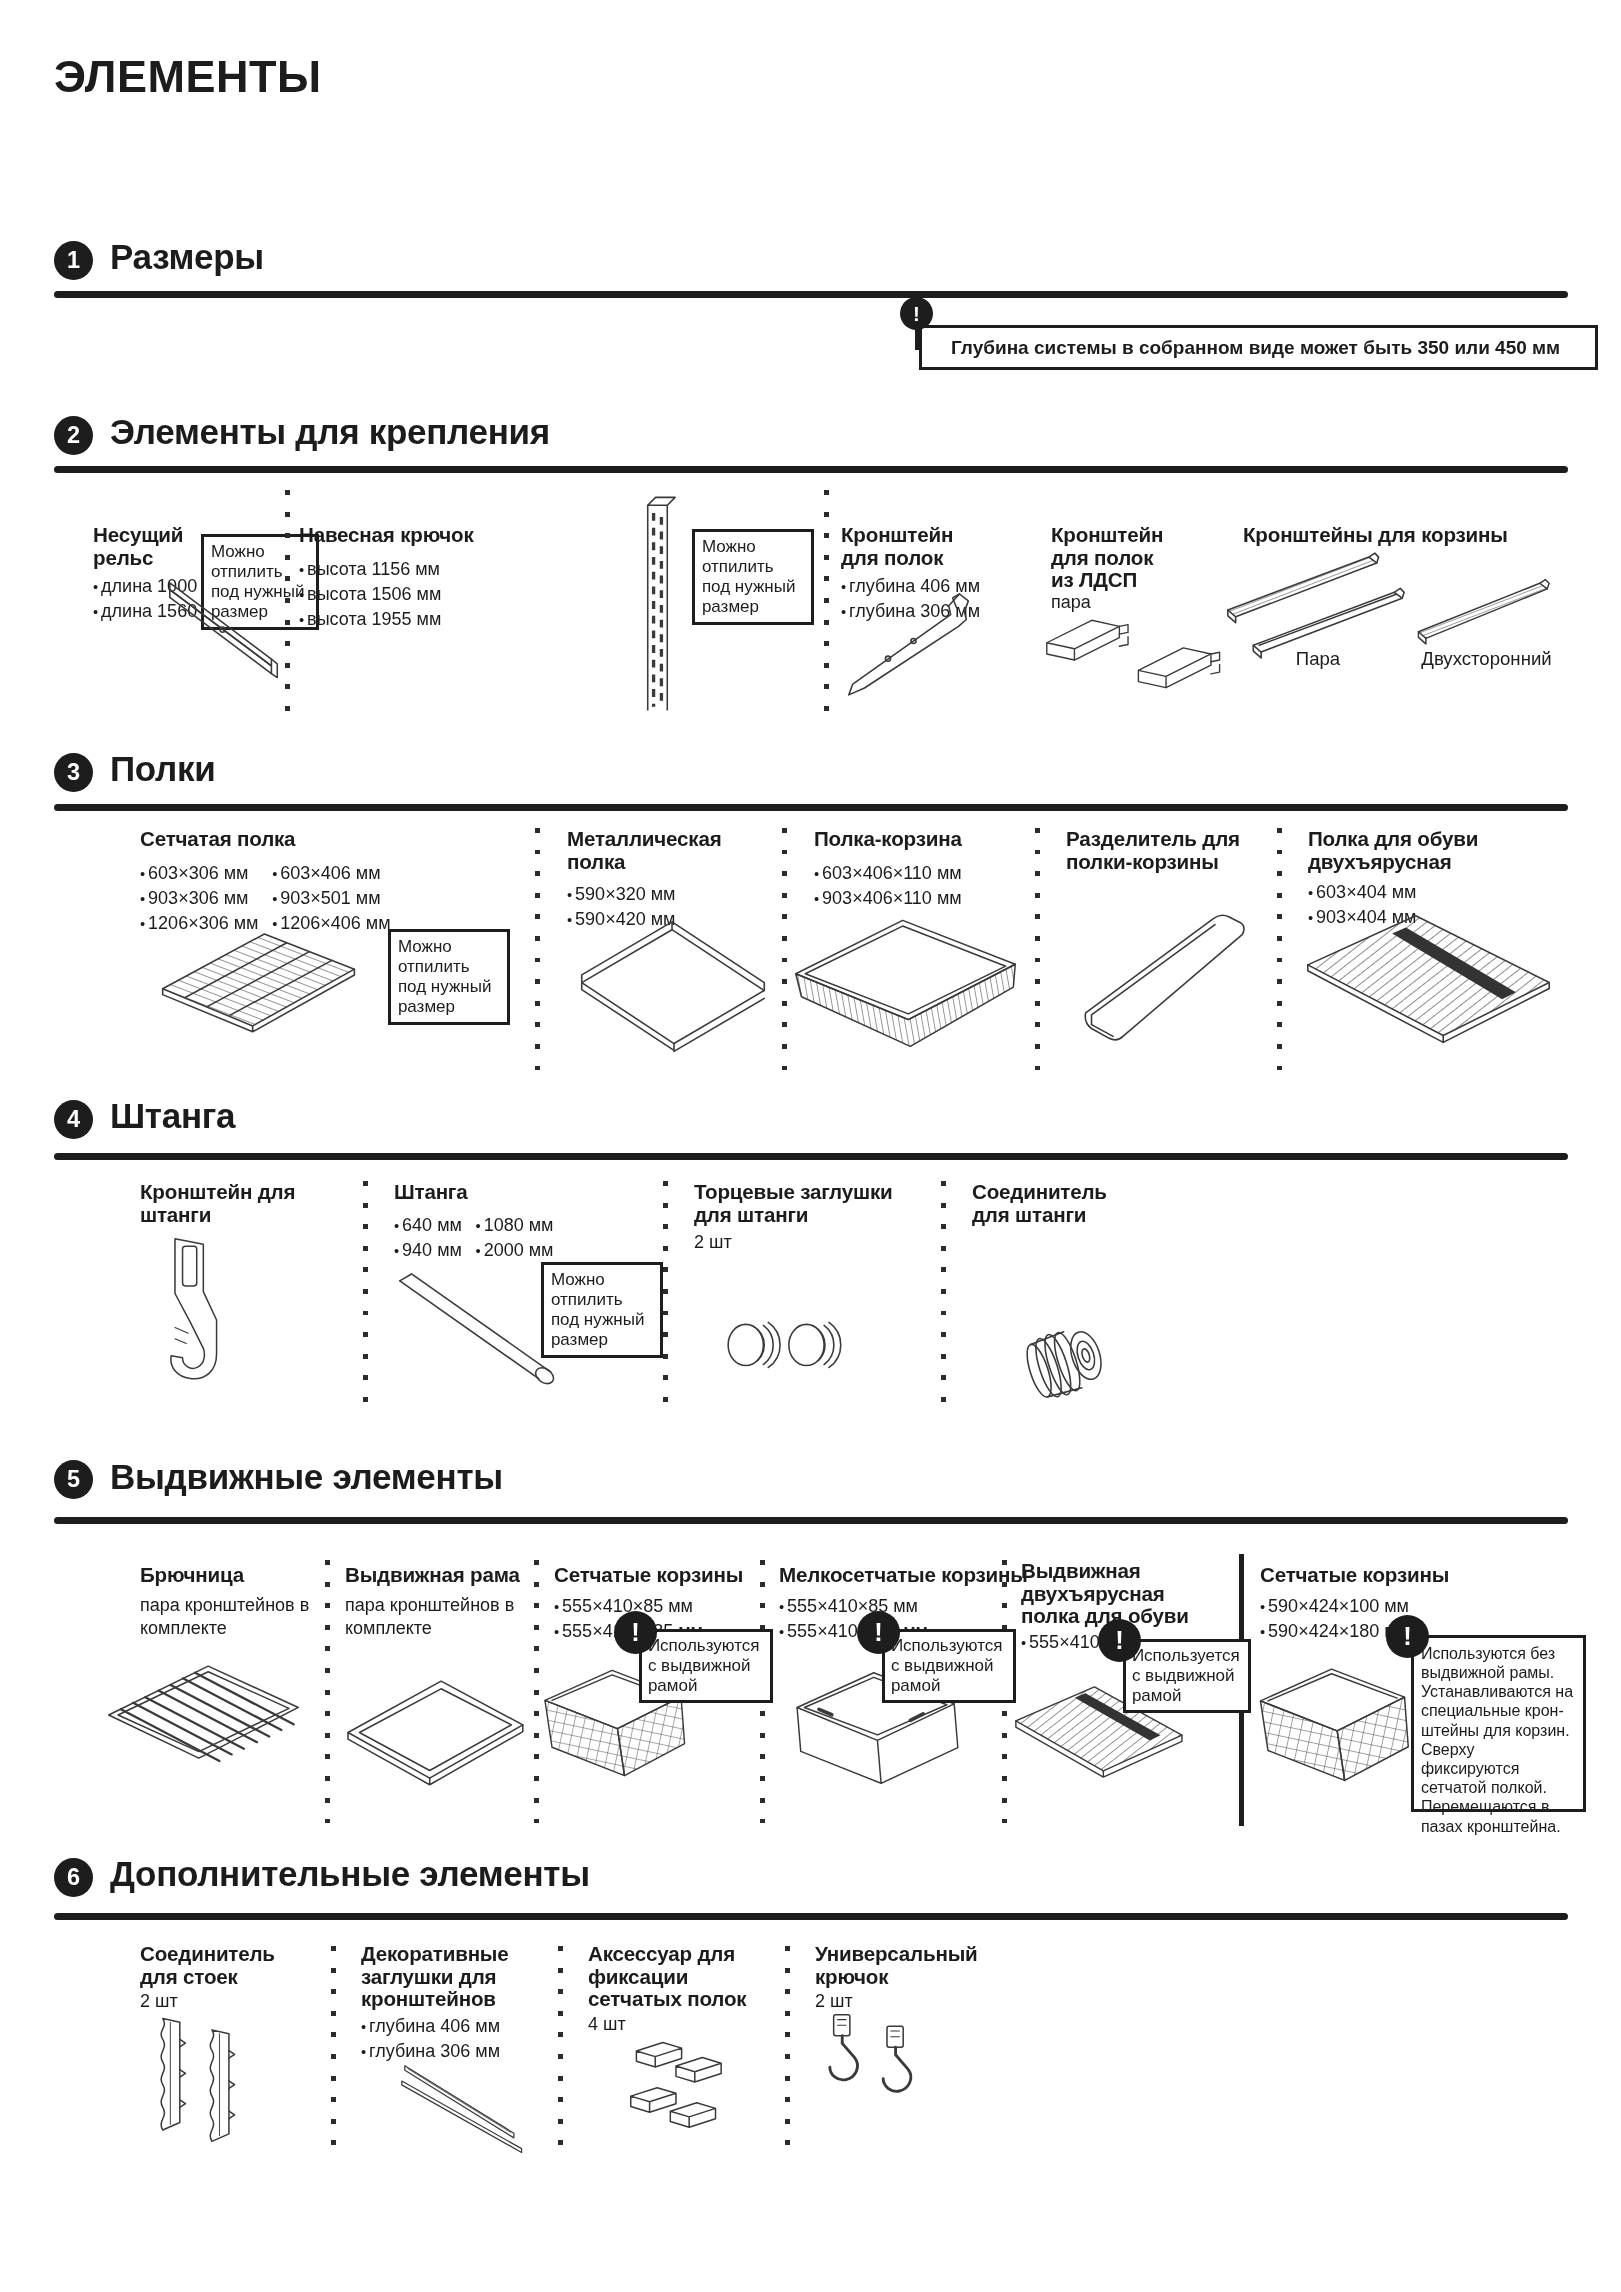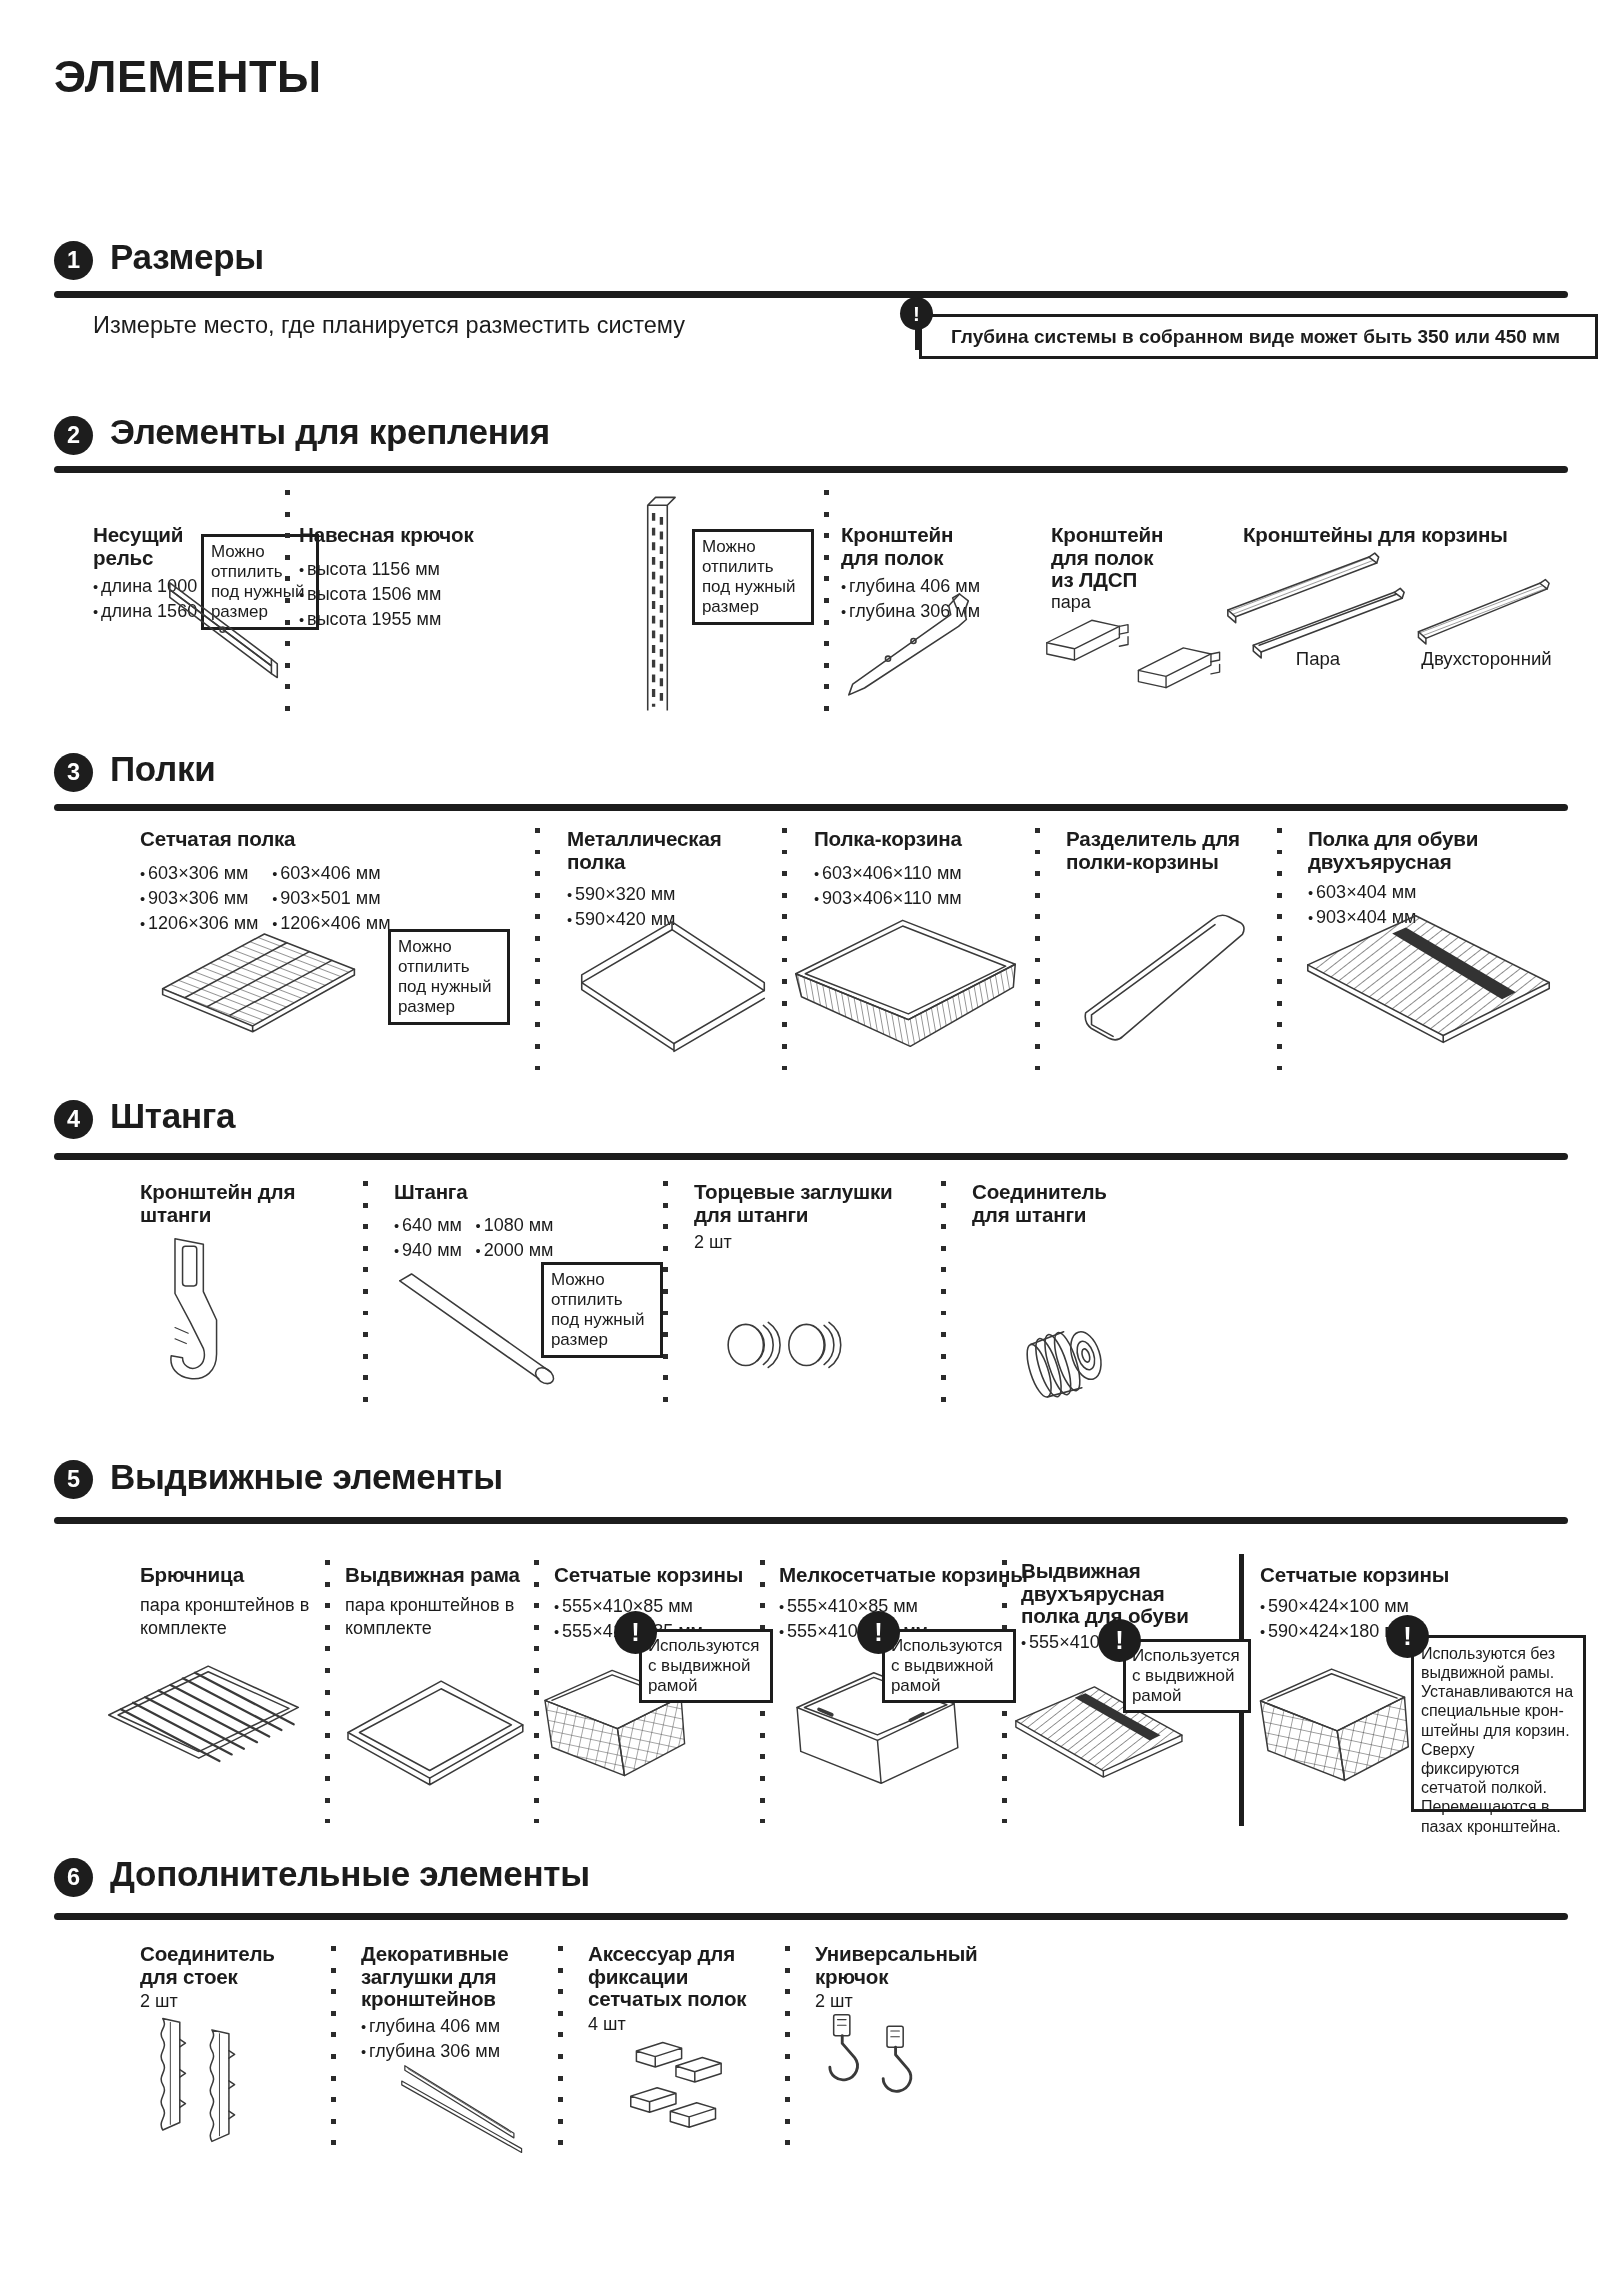--- a/index.html
+++ b/index.html
@@ -11,21 +11,21 @@
              display:flex;align-items:center;justify-content:center;font-size:23.5px;font-weight:800;}
   .sec-title{font-size:35px;font-weight:800;letter-spacing:-0.3px;white-space:nowrap;}
   .rule{height:6.9px;background:#1d1d1d;border-radius:3.9px;}
   .item-title{font-size:20.6px;font-weight:700;line-height:1.1;letter-spacing:-0.2px;}
   .sz{font-size:18px;line-height:1.38;white-space:nowrap;}
   .sz::before{content:"\2022\2009";font-size:14.7px;}
   .plain{font-size:18px;line-height:1.3;}
   .note-box{border:3.9px solid #1d1d1d;background:#fff;padding:4.9px 6.9px;
             font-size:17px;line-height:1.18;}
   .warn-box{border:3.9px solid #1d1d1d;background:#fff;display:flex;align-items:center;
-            font-size:19px;font-weight:700;padding:0 11.8px 0 29px;}
+            font-size:19px;font-weight:700;padding:0 11.8px 0 29px;margin-top:11px;}
   .excl{width:33px;height:33px;border-radius:50%;background:#1d1d1d;color:#fff;
         display:flex;align-items:center;justify-content:center;font-size:20.6px;font-weight:800;z-index:3;}
   .excl-lg{width:43px;height:43px;font-size:25.5px;}
   .stem{width:4.9px;background:#1d1d1d;z-index:2;}
   .use-box{border:3.4px solid #1d1d1d;background:#fff;padding:3.9px 5.9px;
            font-size:17px;line-height:1.18;z-index:1;}
   .use-box-lg{border:3.4px solid #1d1d1d;background:#fff;padding:5.9px 6.9px;
            font-size:16px;line-height:1.2;z-index:1;}
   .d{width:4.9px;background:repeating-linear-gradient(to bottom,#2b2b2b 0 4.9px,transparent 4.9px 21.6px);}
   .solid-div{width:4.9px;background:#1d1d1d;}
@@ -59,21 +59,20 @@
         <path d="M0 0 H11 M0 0 V11" stroke="#3c3c3c" stroke-width="1" fill="none"></path>
       </pattern>
     </defs>
   </svg>
 
   <div class="abs h1" style="left:54px;top:51px">ЭЛЕМЕНТЫ</div>
 
   <div class="abs sec-badge" style="left:54px;top:241px">1</div>
   <div class="abs sec-title" style="left:110px;top:237px">Размеры</div>
   <div class="abs rule" style="left:54px;top:291px;width:1514px"></div>
-  <div class="abs" style="left:93px;top:312px;font-size:23.5px">Измерьте место, где планируется разместить систему</div>
   <div class="abs warn-box" style="left:919px;top:314px;width:632px;height:39px">Глубина системы в собранном виде может быть 350 или 450 мм</div>
   <div class="abs stem" style="left:915px;top:323px;height:27.4px"></div>
   <div class="abs excl" style="left:900px;top:297px">!</div>
 
   <div class="abs sec-badge" style="left:54px;top:416px">2</div>
   <div class="abs sec-title" style="left:110px;top:412px">Элементы для крепления</div>
   <div class="abs rule" style="left:54px;top:466px;width:1514px"></div>
 
   <div class="abs item-title" style="left:93px;top:524px;width:127px">Несущий рельс</div>
   <div class="abs" style="left:93px;top:574px">

